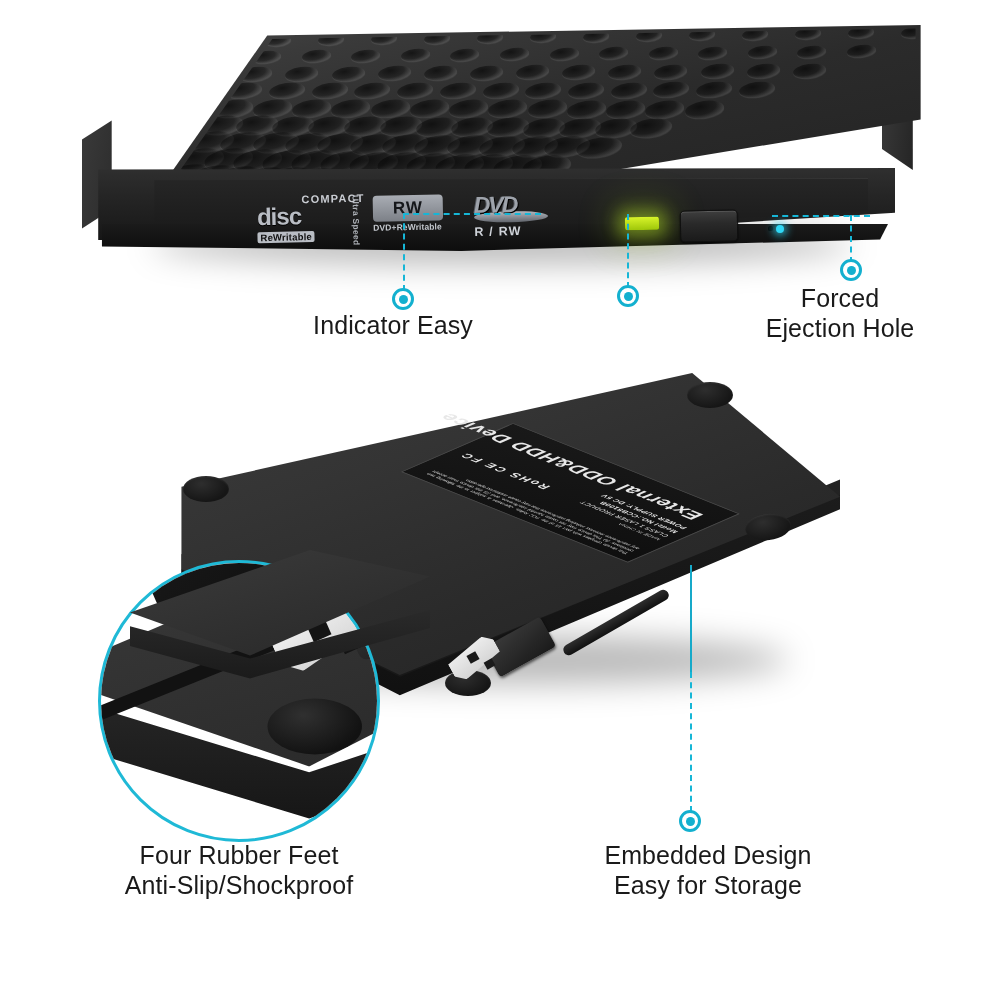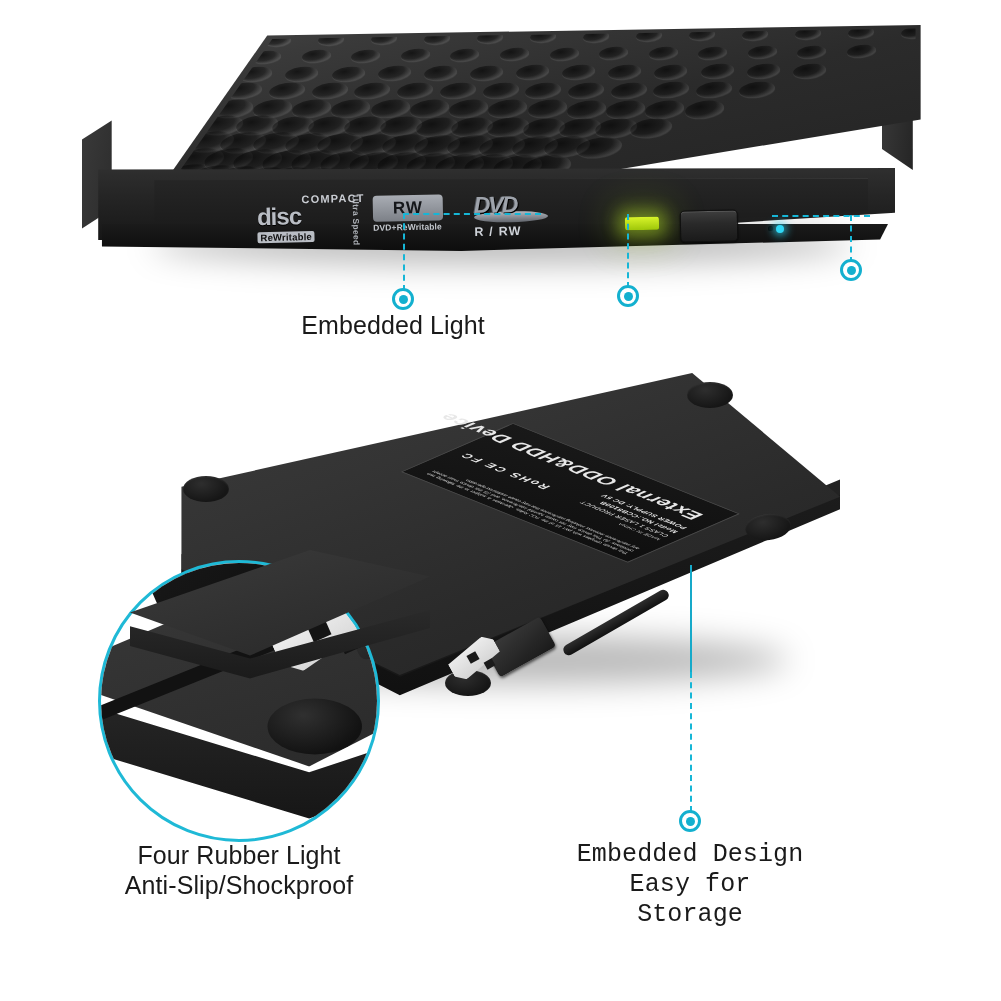--- a/index.html
+++ b/index.html
@@ -291,28 +291,30 @@
 
     <div class="led"></div>
     <div class="eject-btn"></div>
     <div class="pinhole"></div>
     <div class="pin-glow"></div>
   </div>
 
   <div class="lead-h" style="left:403px;top:213px;width:138px;"></div>
   <div class="lead-v" style="left:403px;top:213px;height:78px;"></div>
   <div class="marker" style="left:392px;top:288px;"></div>
-  <div class="callout-label" style="left:273px;top:310px;width:240px;">Embedded Light</div>
+  <div class="callout-label" style="left:273px;top:310px;width:240px;">Indicator Easy</div>
 
   <div class="lead-v" style="left:627px;top:214px;height:74px;"></div>
   <div class="marker" style="left:617px;top:285px;"></div>
 
   <div class="lead-h" style="left:772px;top:215px;width:98px;"></div>
   <div class="lead-v" style="left:850px;top:215px;height:48px;"></div>
   <div class="marker" style="left:840px;top:259px;"></div>
+  <div class="callout-label" style="left:730px;top:283px;width:220px;">Forced
+Ejection Hole</div>
 
   <div id="dev-bot">
 
     <div class="shadow-soft" style="left:60px;top:268px;width:560px;height:48px;"></div>
 
     <div class="bot-side"></div>
     <div class="bot-side2"></div>
     <div class="bot-face"></div>
 
     <div class="foot" style="left:519px;top:14px;"></div>
@@ -372,19 +374,19 @@
 
       <div class="abs" style="left:392px;top:104px;width:120px;height:52px;
            background:linear-gradient(160deg,#1b1b1b,#101010);transform:rotate(-24deg);"></div>
 
     </div>
   </div>
 
   <div class="lead-v-solid" style="left:690px;top:565px;height:112px;"></div>
   <div class="lead-v" style="left:690px;top:672px;height:140px;"></div>
   <div class="marker" style="left:679px;top:810px;"></div>
-  <div class="callout-label" style="left:570px;top:840px;width:240px;font-family:Liberation Mono, monospace;">Embedded Design
+  <div class="callout-label" style="left:588px;top:840px;width:240px;">Embedded Design
 Easy for Storage</div>
 
-  <div class="callout-label" style="left:94px;top:840px;width:290px;">Four Rubber Light
+  <div class="callout-label" style="left:94px;top:840px;width:290px;">Four Rubber Feet
 Anti-Slip/Shockproof</div>
 
 </div>
 
 </body></html>

